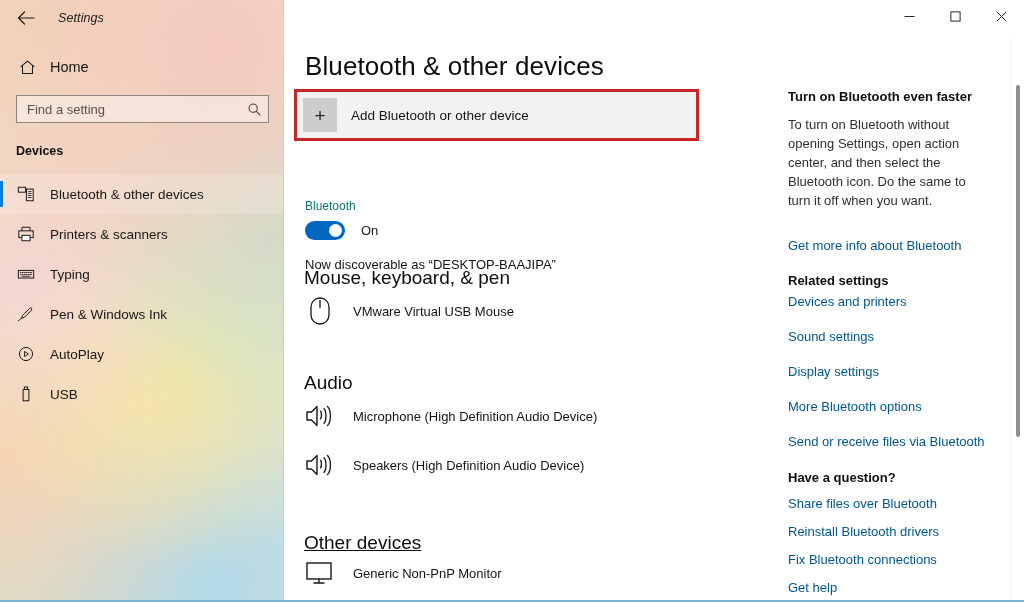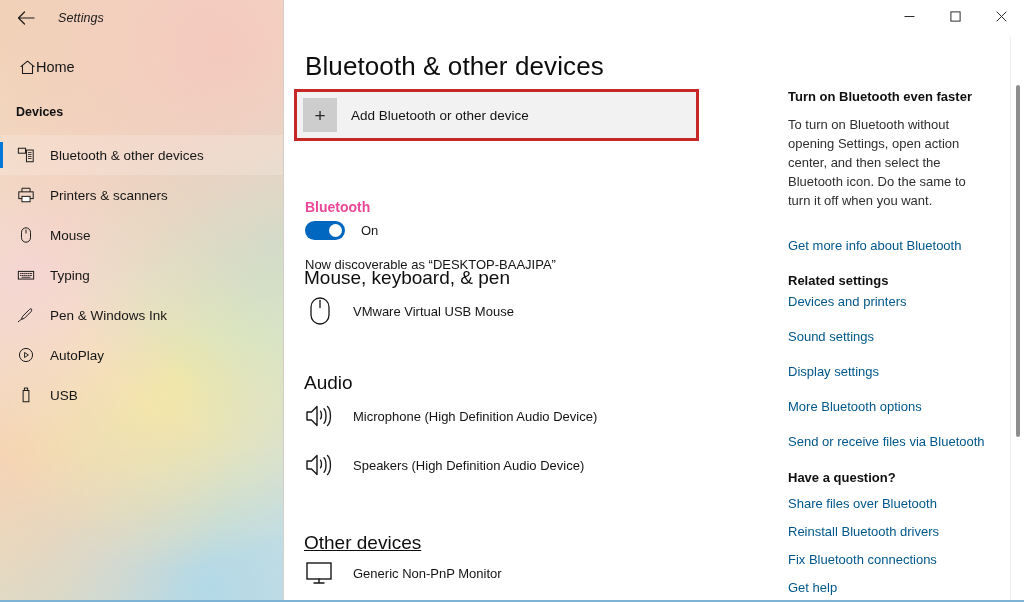--- a/index.html
+++ b/index.html
@@ -65,20 +65,21 @@
   .app-title {
     font-size: 12.5px;
     color: #1b1b1b;
     letter-spacing: .1px;
     font-style: italic;
   }
 
   .home-row {
     display: flex;
     align-items: center;
+    gap: 14px;
     height: 34px;
     margin-top: 14px;
     padding-left: 18px;
     cursor: pointer;
   }
   .home-row .ico { width: 18px; height: 18px; display:flex; align-items:center; justify-content:center; color:#1b1b1b;}
   .home-label { font-size: 14.5px; color: #151515; }
 
   .search-wrap {
     margin: 11px 14px 0 16px;
@@ -203,23 +204,22 @@
     display: flex; align-items: center; justify-content: center;
     color: #2a2a2a;
     font-size: 19px;
     font-weight: 300;
     line-height: 1;
   }
   .add-label { font-size: 13.5px; color: #141414; }
 
   .sec-label {
     position: absolute;
-    font-size: 14px;
-    color: #ec4899;
-    font-weight: bold;
+    font-size: 12px;
+    color: #0f766e;
   }
   .toggle-row {
     position: absolute;
     left: 20px; top: 185px;
     display: flex;
     align-items: center;
     gap: 16px;
   }
   .toggle {
     width: 40px; height: 19px;
@@ -339,20 +339,29 @@
 
     <div class="home-row">
       <span class="ico">
         <svg width="17" height="17" viewBox="0 0 18 18" fill="none" aria-hidden="true">
           <path d="M2 8L9 2.2L16 8M3.7 7.2V15.3H14.3V7.2" stroke="currentColor" stroke-width="1.1" stroke-linecap="round" stroke-linejoin="round"></path>
         </svg>
       </span>
       <span class="home-label">Home</span>
     </div>
 
+    <div class="search-wrap">
+      <input class="search-input" type="text" placeholder="Find a setting" style="">
+      <span class="search-ico">
+        <svg width="15" height="15" viewBox="0 0 16 16" fill="none" aria-hidden="true">
+          <circle cx="6.6" cy="6.6" r="4.4" stroke="currentColor" stroke-width="1.1"></circle>
+          <path d="M9.9 9.9L14 14" stroke="currentColor" stroke-width="1.1" stroke-linecap="round"></path>
+        </svg>
+      </span>
+    </div>
 
     <div class="nav-group-title">Devices</div>
 
     <div class="nav-list">
 
       <div class="nav-item selected">
         <span class="nav-ico">
           <svg width="18" height="18" viewBox="0 0 20 20" fill="none" aria-hidden="true">
             <rect x="1.5" y="2.5" width="8" height="5.5" stroke="currentColor" stroke-width="1.1"></rect>
             <rect x="10.5" y="4.5" width="7.5" height="13" stroke="currentColor" stroke-width="1.1"></rect>
@@ -366,29 +375,20 @@
         <span class="nav-ico">
           <svg width="18" height="18" viewBox="0 0 20 20" fill="none" aria-hidden="true">
             <path d="M5.5 6.5V2.5h9v4" stroke="currentColor" stroke-width="1.1"></path>
             <rect x="2" y="6.5" width="16" height="7.5" stroke="currentColor" stroke-width="1.1"></rect>
             <rect x="5.5" y="11.5" width="9" height="6" fill="#fff" stroke="currentColor" stroke-width="1.1"></rect>
           </svg>
         </span>
         <span class="nav-label">Printers &amp; scanners</span>
       </div>
 
-      <div class="nav-item">
-        <span class="nav-ico">
-          <svg width="18" height="18" viewBox="0 0 20 20" fill="none" aria-hidden="true">
-            <rect x="5" y="2" width="10" height="16" rx="5" stroke="currentColor" stroke-width="1.1"></rect>
-            <path d="M10 4.4v3.4" stroke="currentColor" stroke-width="1.1" stroke-linecap="round"></path>
-          </svg>
-        </span>
-        <span class="nav-label">Mouse</span>
-      </div>
 
       <div class="nav-item">
         <span class="nav-ico">
           <svg width="18" height="18" viewBox="0 0 20 20" fill="none" aria-hidden="true">
             <rect x="1.5" y="6" width="17" height="8.5" stroke="currentColor" stroke-width="1.1"></rect>
             <path d="M3.8 8.3h1M6 8.3h1M8.2 8.3h1M10.4 8.3h1M12.6 8.3h1M14.8 8.3h1.4M3.8 10.5h1M6 10.5h1M8.2 10.5h1M10.4 10.5h1M12.6 10.5h1M14.8 10.5h1.4M5.5 12.5h9" stroke="currentColor" stroke-width="0.95" stroke-linecap="round"></path>
           </svg>
         </span>
         <span class="nav-label">Typing</span>
       </div>

